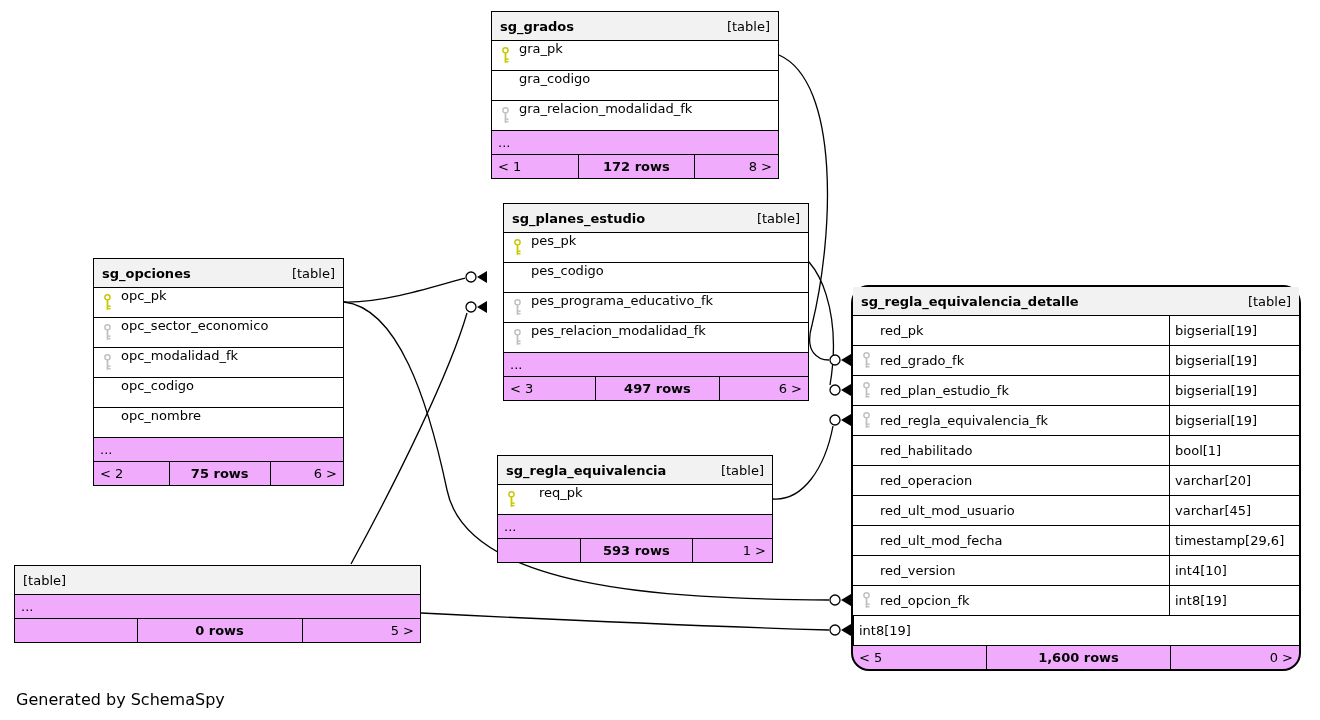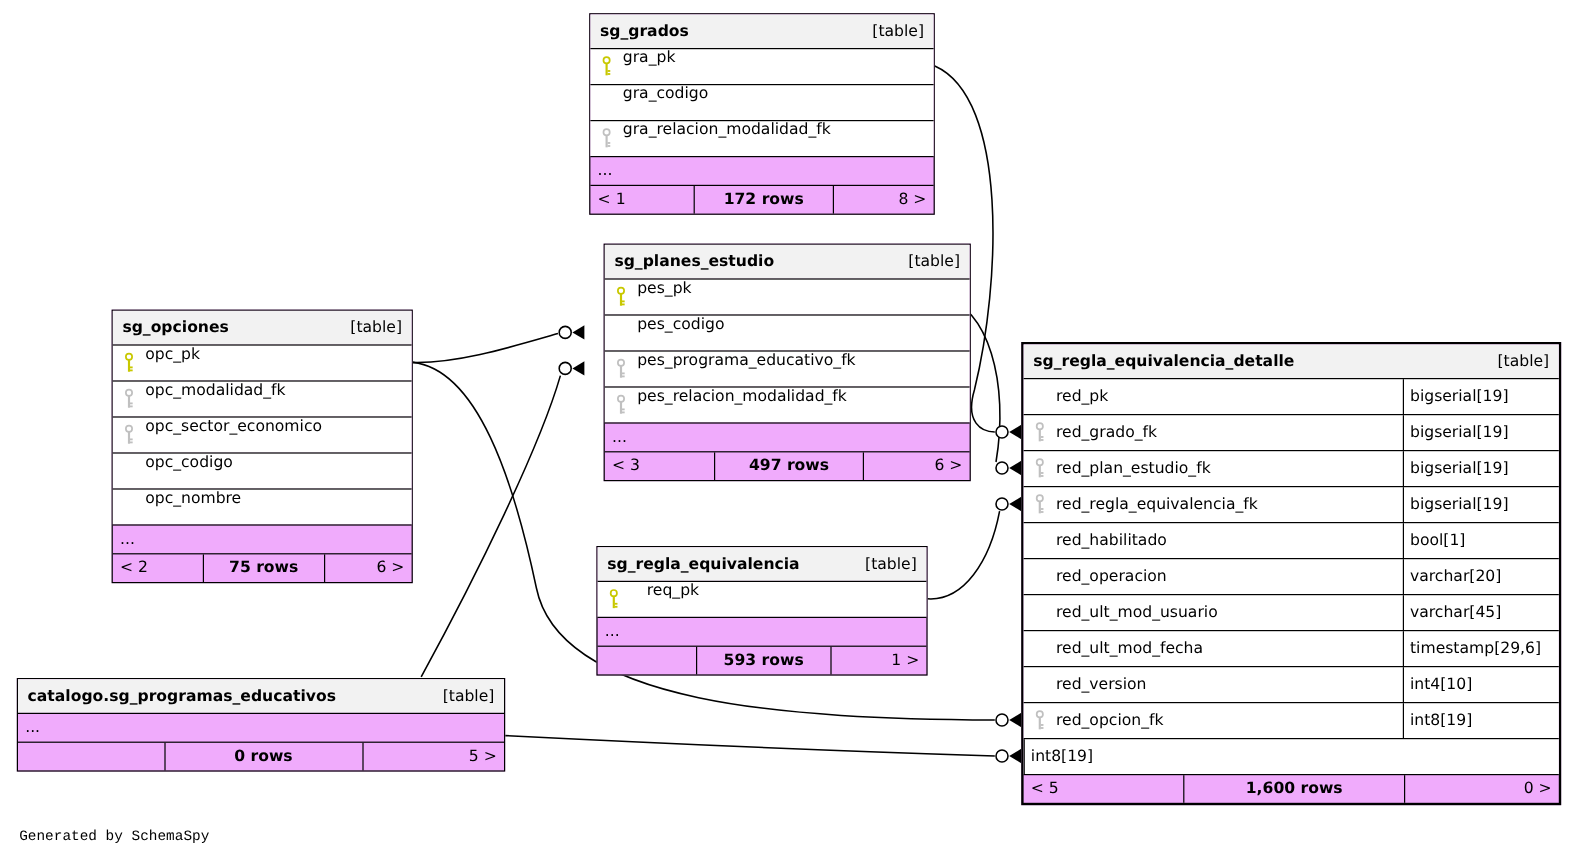--- a/index.html
+++ b/index.html
@@ -7,21 +7,21 @@
     width:1320px;height:720px;position:relative;background:#ffffff;
     font-family:"DejaVu Sans","Liberation Sans",sans-serif;
     font-size:13px;color:#000;overflow:hidden;
   }
   .rel-overlay{position:absolute;left:0;top:0;width:1320px;height:720px;pointer-events:none;}
   .rel-overlay path{fill:none;stroke:#000;stroke-width:1.3px;}
   .rel-overlay circle{fill:#fff;stroke:#000;stroke-width:1.3px;}
   .rel-overlay polygon{fill:#000;stroke:none;}
 
   .tbl{position:absolute;background:#f0abfc;border:1px solid #000;box-sizing:border-box;}
-  .tbl.emph{border-width:2px;}
+  .tbl.emph{border-width:2px;border-radius:18px;}
   .thead{
     height:28px;background:#f2f2f2;display:flex;align-items:center;
     justify-content:space-between;padding:0 8px;box-sizing:border-box;
   }
   .tname{font-weight:bold;}
   .trow{
     height:30px;display:flex;border-top:1px solid #000;
     box-sizing:border-box;background:#fff;
   }
   .keyslot{width:27px;min-width:27px;display:flex;align-items:center;justify-content:center;}
@@ -41,21 +41,21 @@
   .tbl.emph .tfoot .f-left{width:133px;}
   .tbl.emph .tfoot .f-mid{width:185px;}
 
   .key{display:block;}
   .key .head{stroke-width:1.6;fill:none;}
   .key.pk .head{stroke:#c8c800;}
   .key.pk .shaft{fill:#c8c800;}
   .key.fk .head{stroke:#c0c0c0;}
   .key.fk .shaft{fill:#c0c0c0;}
 
-  .credit{position:absolute;left:16px;top:690px;font-size:12px;font-family:Liberation Mono, monospace;}
+  .credit{position:absolute;left:16px;top:690px;font-size:16px;}
 </style>
 </head>
 <body>
 
 <svg class="rel-overlay" viewBox="0 0 1320 720">
   <path d="M779,55 C840,82 834,235 812,325 C804,352 818,360 829,360"></path>
   <path d="M784,247 C824,255 841,320 830,385"></path>
   <path d="M773,499 C803,501 825,468 833,426"></path>
   <path d="M344,302 C382,303 430,288 465,278"></path>
   <path d="M344,302 C398,308 428,400 447,490 C467,588 660,599 829,600"></path>
@@ -186,32 +186,32 @@
   </div>
   <div class="trow">
     <span class="keyslot">
       <svg class="key fk" width="9" height="19" viewBox="0 0 10 20">
           <circle class="head" cx="5" cy="4.2" r="2.9"></circle>
           <rect class="shaft" x="4" y="6.6" width="2" height="11.5"></rect>
           <rect class="shaft" x="5.8" y="13.2" width="2.6" height="1.7"></rect>
           <rect class="shaft" x="5.8" y="16" width="2.6" height="1.7"></rect>
         </svg>
     </span>
+    <span class="rowname">opc_sector_economico</span>
+  </div>
+  <div class="trow">
+    <span class="keyslot">
+      <svg class="key fk" width="9" height="19" viewBox="0 0 10 20">
+          <circle class="head" cx="5" cy="4.2" r="2.9"></circle>
+          <rect class="shaft" x="4" y="6.6" width="2" height="11.5"></rect>
+          <rect class="shaft" x="5.8" y="13.2" width="2.6" height="1.7"></rect>
+          <rect class="shaft" x="5.8" y="16" width="2.6" height="1.7"></rect>
+        </svg>
+    </span>
     <span class="rowname">opc_modalidad_fk</span>
-  </div>
-  <div class="trow">
-    <span class="keyslot">
-      <svg class="key fk" width="9" height="19" viewBox="0 0 10 20">
-          <circle class="head" cx="5" cy="4.2" r="2.9"></circle>
-          <rect class="shaft" x="4" y="6.6" width="2" height="11.5"></rect>
-          <rect class="shaft" x="5.8" y="13.2" width="2.6" height="1.7"></rect>
-          <rect class="shaft" x="5.8" y="16" width="2.6" height="1.7"></rect>
-        </svg>
-    </span>
-    <span class="rowname">opc_sector_economico</span>
   </div>
   <div class="trow">
     <span class="keyslot"></span>
     <span class="rowname">opc_codigo</span>
   </div>
   <div class="trow">
     <span class="keyslot"></span>
     <span class="rowname">opc_nombre</span>
   </div>
   <div class="erow">...</div>
@@ -241,21 +241,20 @@
   <div class="erow">...</div>
   <div class="tfoot">
     <span class="fc f-left"></span>
     <span class="fc f-mid">593 rows</span>
     <span class="fc f-right">1 &gt;</span>
   </div>
 </div>
 
 <div class="tbl" style="left:14px;top:565px;width:407px;">
   <div class="thead">
-    <span class="tname">catalogo.sg_programas_educativos</span>
     <span class="tbadge">[table]</span>
   </div>
   <div class="erow">...</div>
   <div class="tfoot">
     <span class="fc f-left"></span>
     <span class="fc f-mid">0 rows</span>
     <span class="fc f-right">5 &gt;</span>
   </div>
 </div>
 

